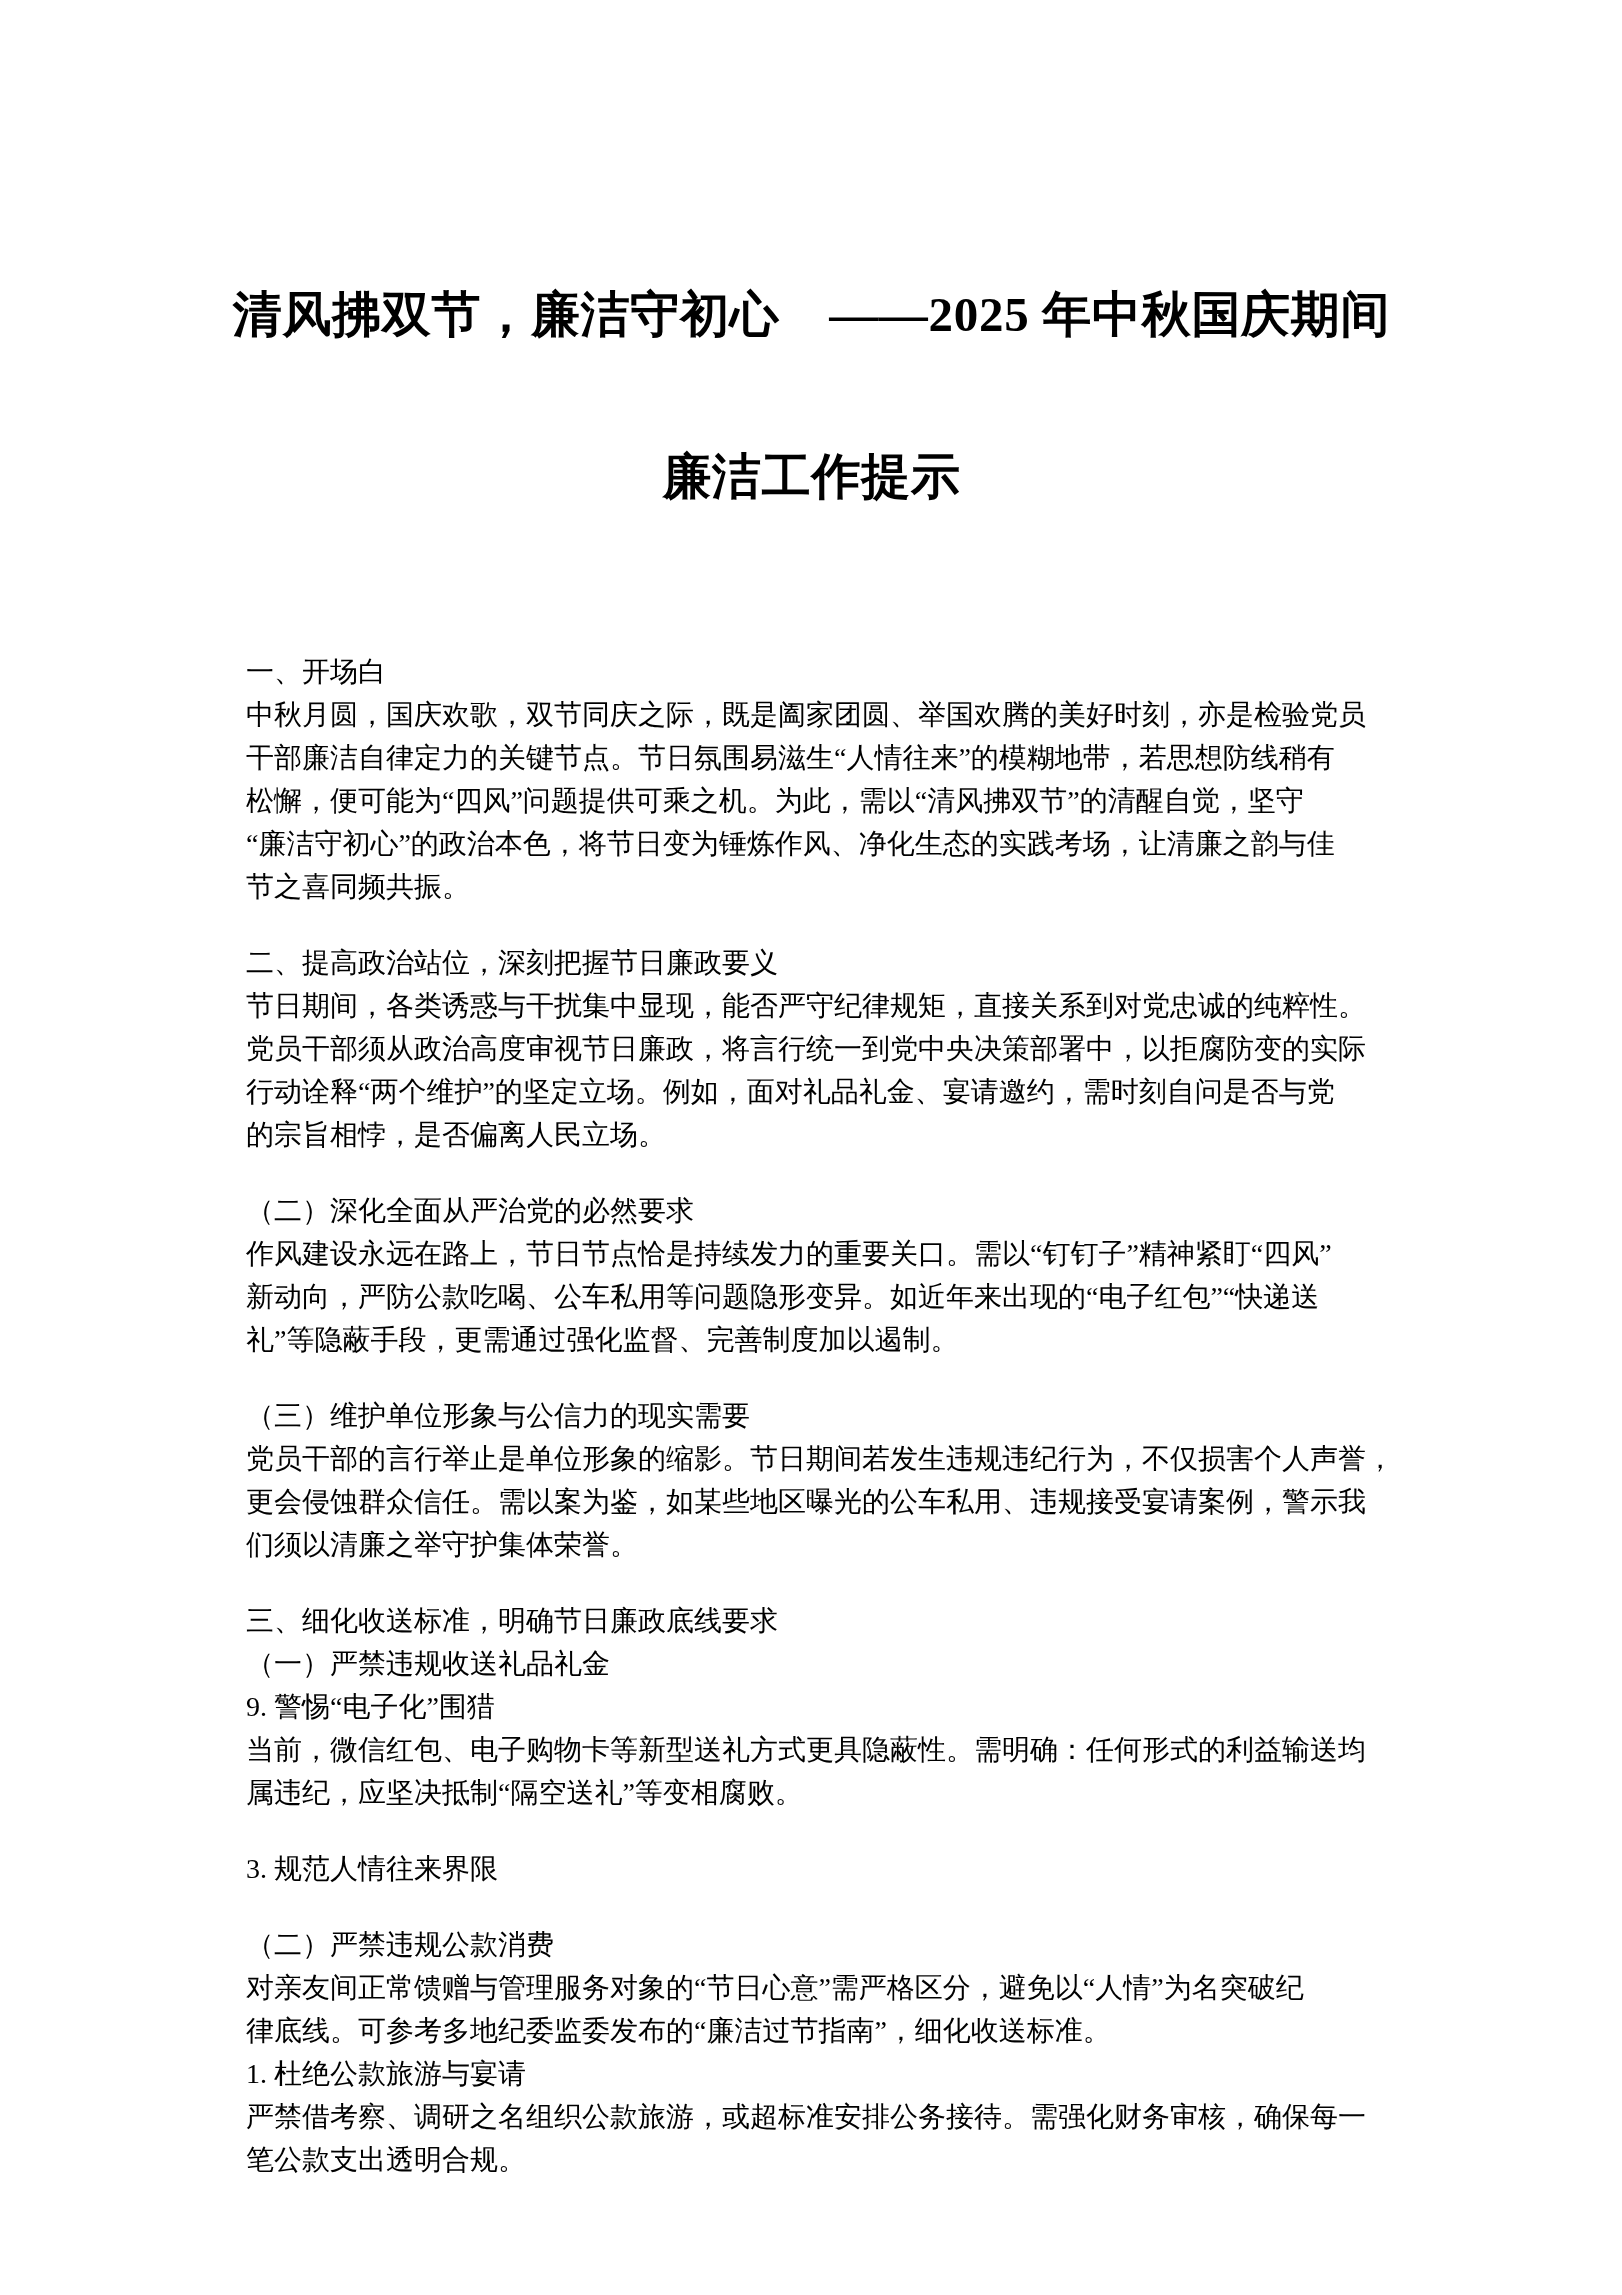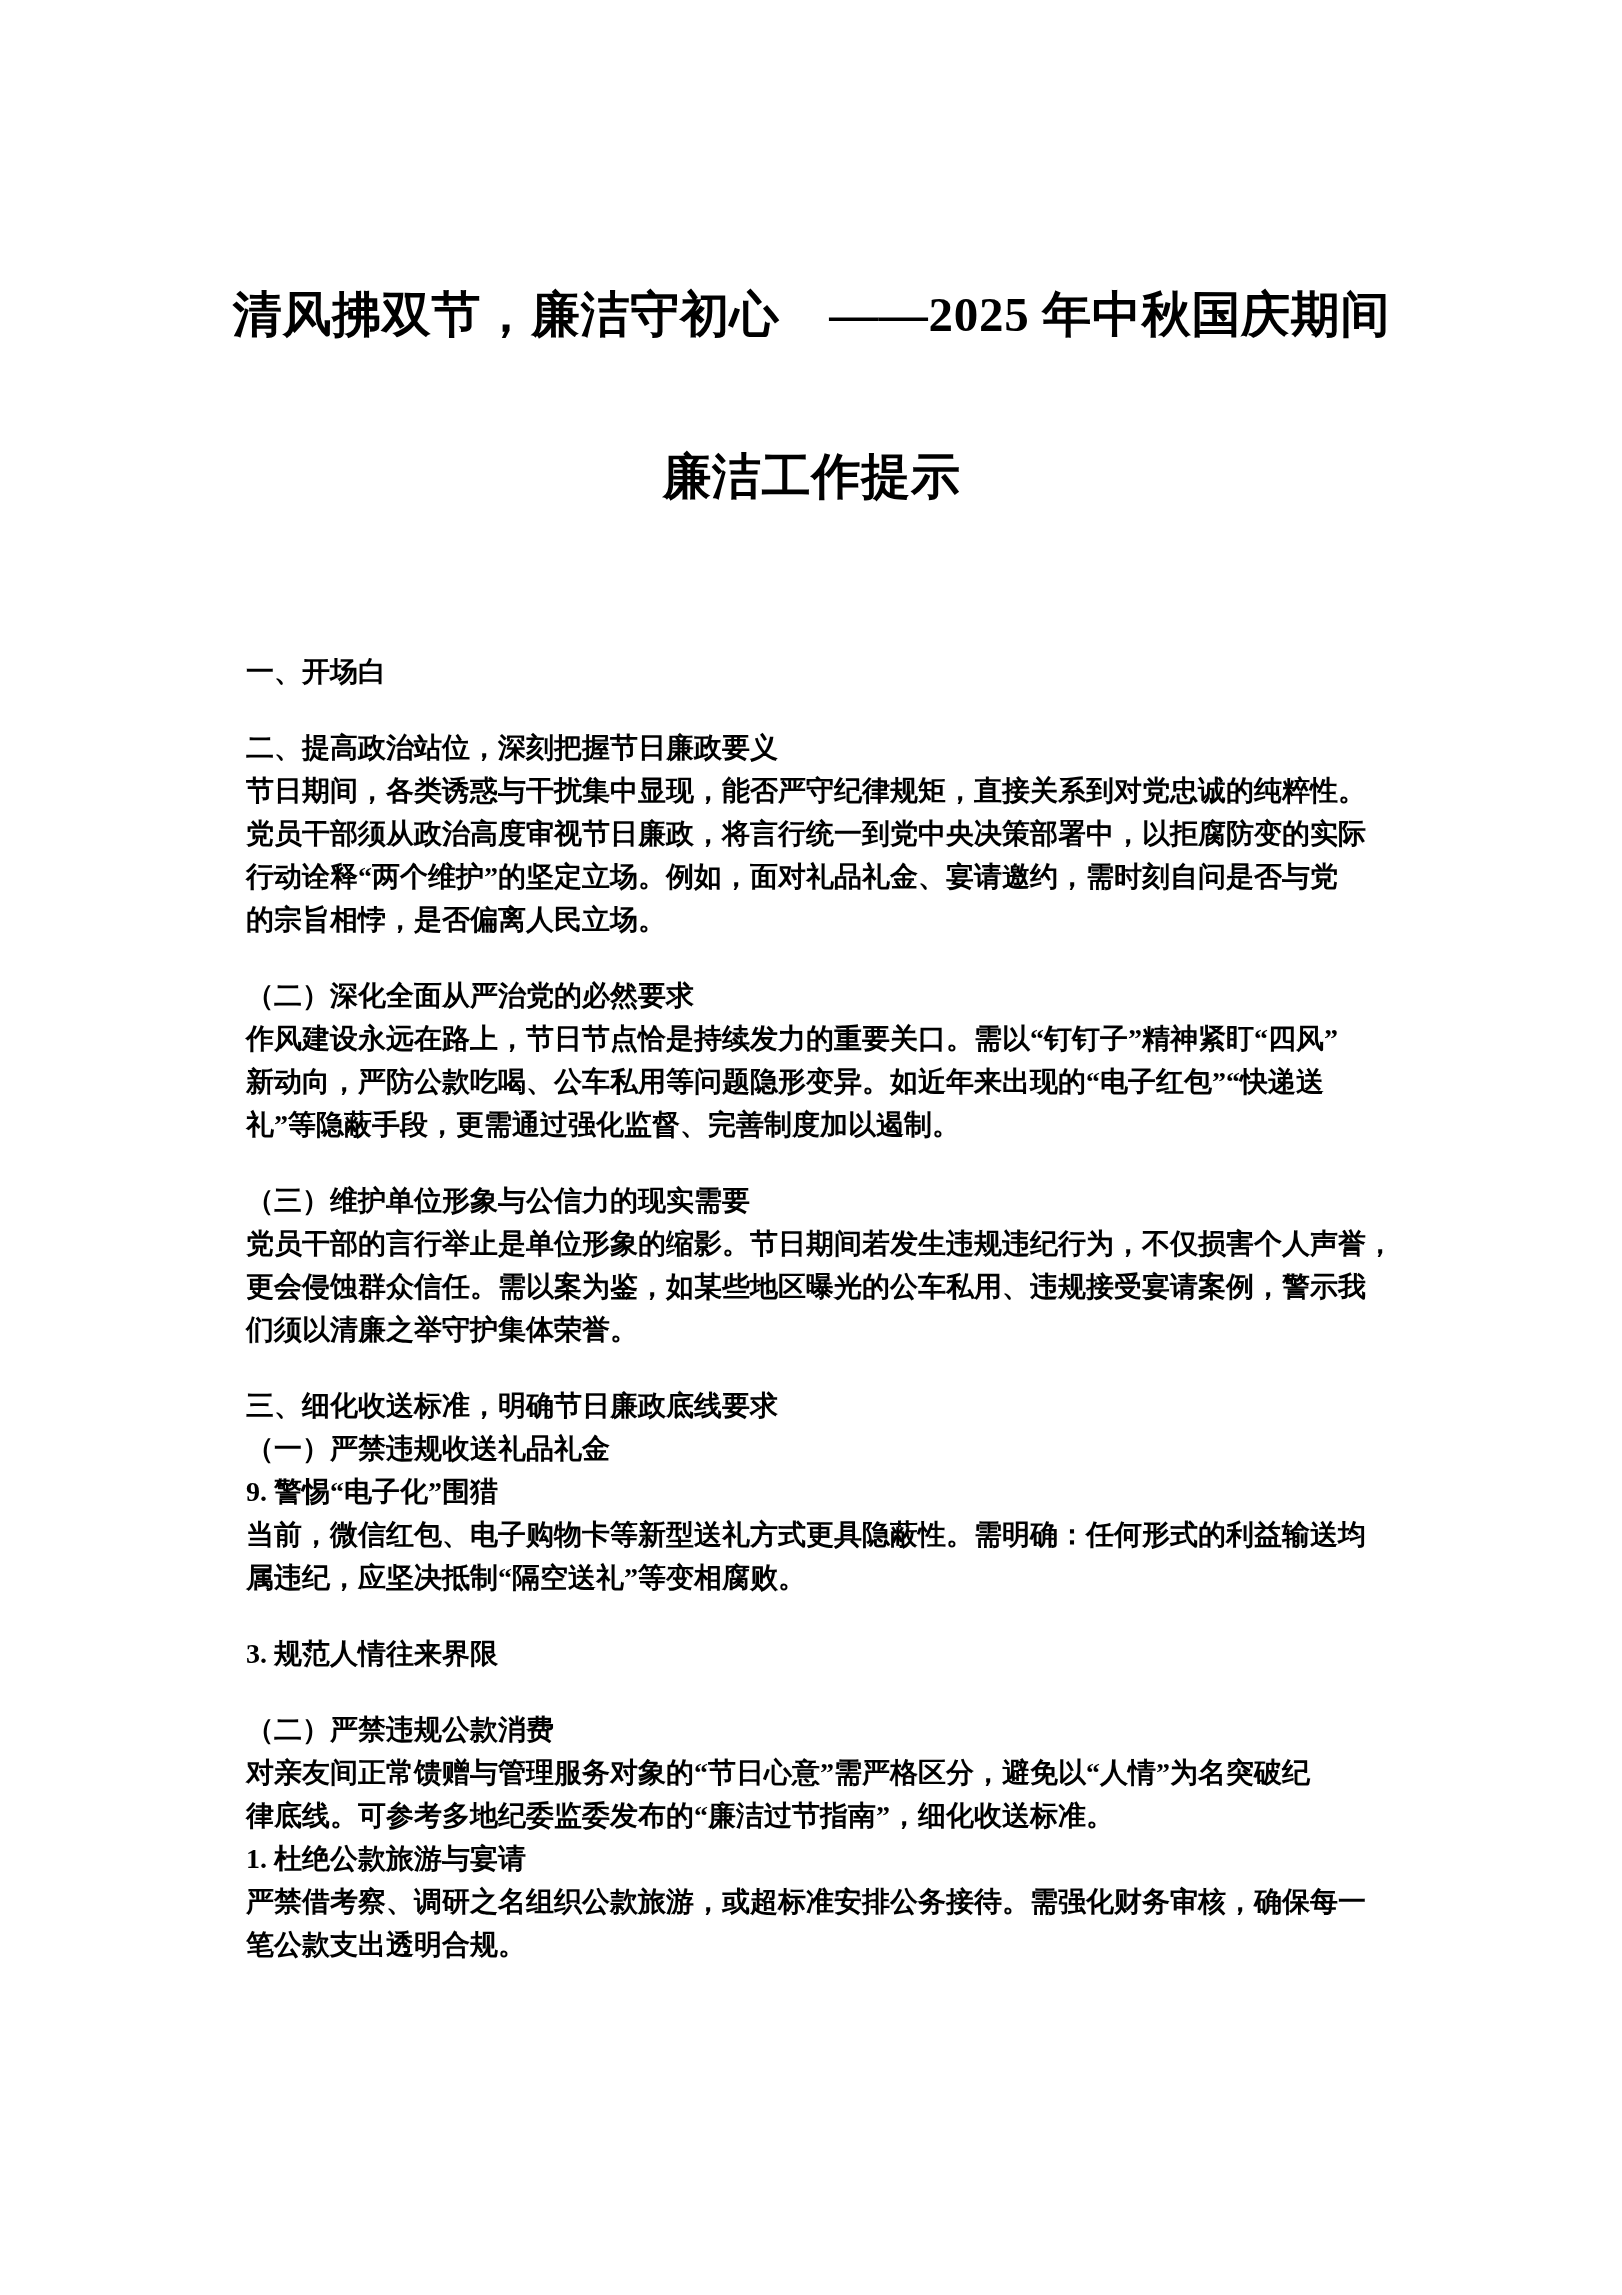--- a/index.html
+++ b/index.html
@@ -22,21 +22,20 @@
     font-weight: bold;
     line-height: 81px;
     letter-spacing: 0.7px;
     white-space: pre-line;
   }
   .body-block {
     margin: 52px auto 0 246px;
     width: 1165px;
     font-size: 28px;
     line-height: 43px;
-    font-weight: bold;
   }
   .line-block {
     margin: 0;
     white-space: pre-line;
     text-align: justify;
     text-justify: inter-ideograph;
   }
   .gap { margin-top: 33px; }
 </style>
 </head>
@@ -44,20 +43,25 @@
 
 <div class="page">
 
   <div class="title-block">
     <div>清风拂双节，廉洁守初心　——2025 年中秋国庆期间</div>
     <div>廉洁工作提示</div>
   </div>
 
   <div class="body-block">
     <p class="line-block">一、开场白</p>
+    <p class="line-block">中秋月圆，国庆欢歌，双节同庆之际，既是阖家团圆、举国欢腾的美好时刻，亦是检验党员
+干部廉洁自律定力的关键节点。节日氛围易滋生“人情往来”的模糊地带，若思想防线稍有
+松懈，便可能为“四风”问题提供可乘之机。为此，需以“清风拂双节”的清醒自觉，坚守
+“廉洁守初心”的政治本色，将节日变为锤炼作风、净化生态的实践考场，让清廉之韵与佳
+节之喜同频共振。</p>
     <p class="line-block gap">二、提高政治站位，深刻把握节日廉政要义</p>
     <p class="line-block">节日期间，各类诱惑与干扰集中显现，能否严守纪律规矩，直接关系到对党忠诚的纯粹性。
 党员干部须从政治高度审视节日廉政，将言行统一到党中央决策部署中，以拒腐防变的实际
 行动诠释“两个维护”的坚定立场。例如，面对礼品礼金、宴请邀约，需时刻自问是否与党
 的宗旨相悖，是否偏离人民立场。</p>
     <p class="line-block gap">（二）深化全面从严治党的必然要求</p>
     <p class="line-block">作风建设永远在路上，节日节点恰是持续发力的重要关口。需以“钉钉子”精神紧盯“四风”
 新动向，严防公款吃喝、公车私用等问题隐形变异。如近年来出现的“电子红包”“快递送
 礼”等隐蔽手段，更需通过强化监督、完善制度加以遏制。</p>
     <p class="line-block gap">（三）维护单位形象与公信力的现实需要</p>

